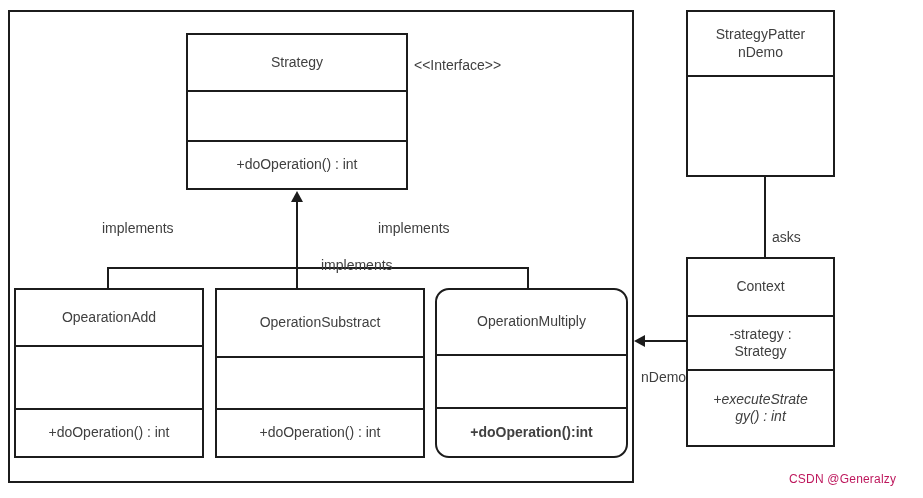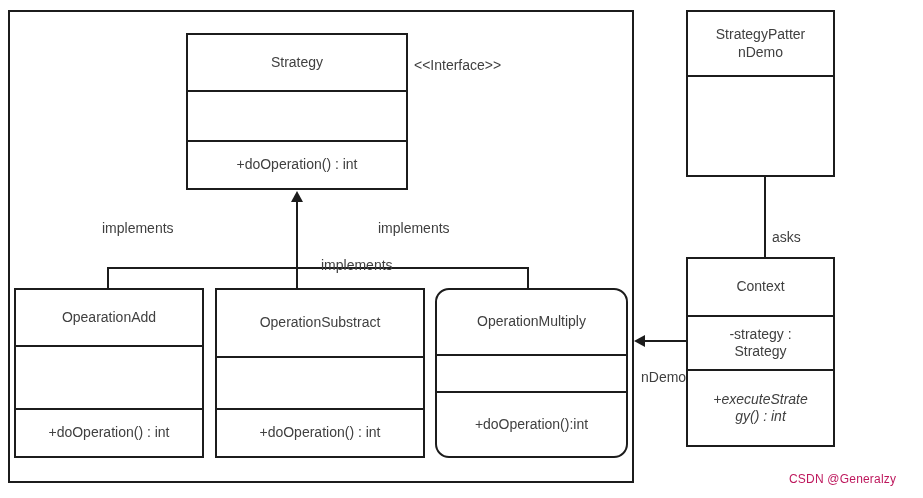--- a/index.html
+++ b/index.html
@@ -158,21 +158,21 @@
 
   <div class="uml-box" style="left:215px; top:288px; width:210px; height:170px;">
     <div class="uml-compartment c-name" style="height:66px;">OperationSubstract</div>
     <div class="uml-compartment c-attrs" style="height:63px;"></div>
     <div class="uml-compartment c-ops" style="height:48px;">+doOperation() : int</div>
   </div>
 
   <div class="uml-box" style="left:435px; top:288px; width:193px; height:170px;border-radius:14px;">
     <div class="uml-compartment c-name" style="height:64px;">OperationMultiply</div>
     <div class="uml-compartment c-attrs" style="height:53px;"></div>
-    <div class="uml-compartment c-ops" style="height:65px;">+doOperation():int</div>
+    <div class="uml-compartment c-ops" style="height:49px;font-weight:bold;">+doOperation():int</div>
   </div>
 
   <div class="uml-box" style="left:686px; top:10px; width:149px; height:167px;">
     <div class="uml-compartment c-name" style="height:63px;">StrategyPatter
 nDemo</div>
     <div class="uml-compartment c-attrs" style="height:55px;"></div>
   </div>
 
   <div class="line-v" style="left:764px; top:177px; height:84px;"></div>
   <div class="arrow-down" style="left:759px; top:258px;"></div>

